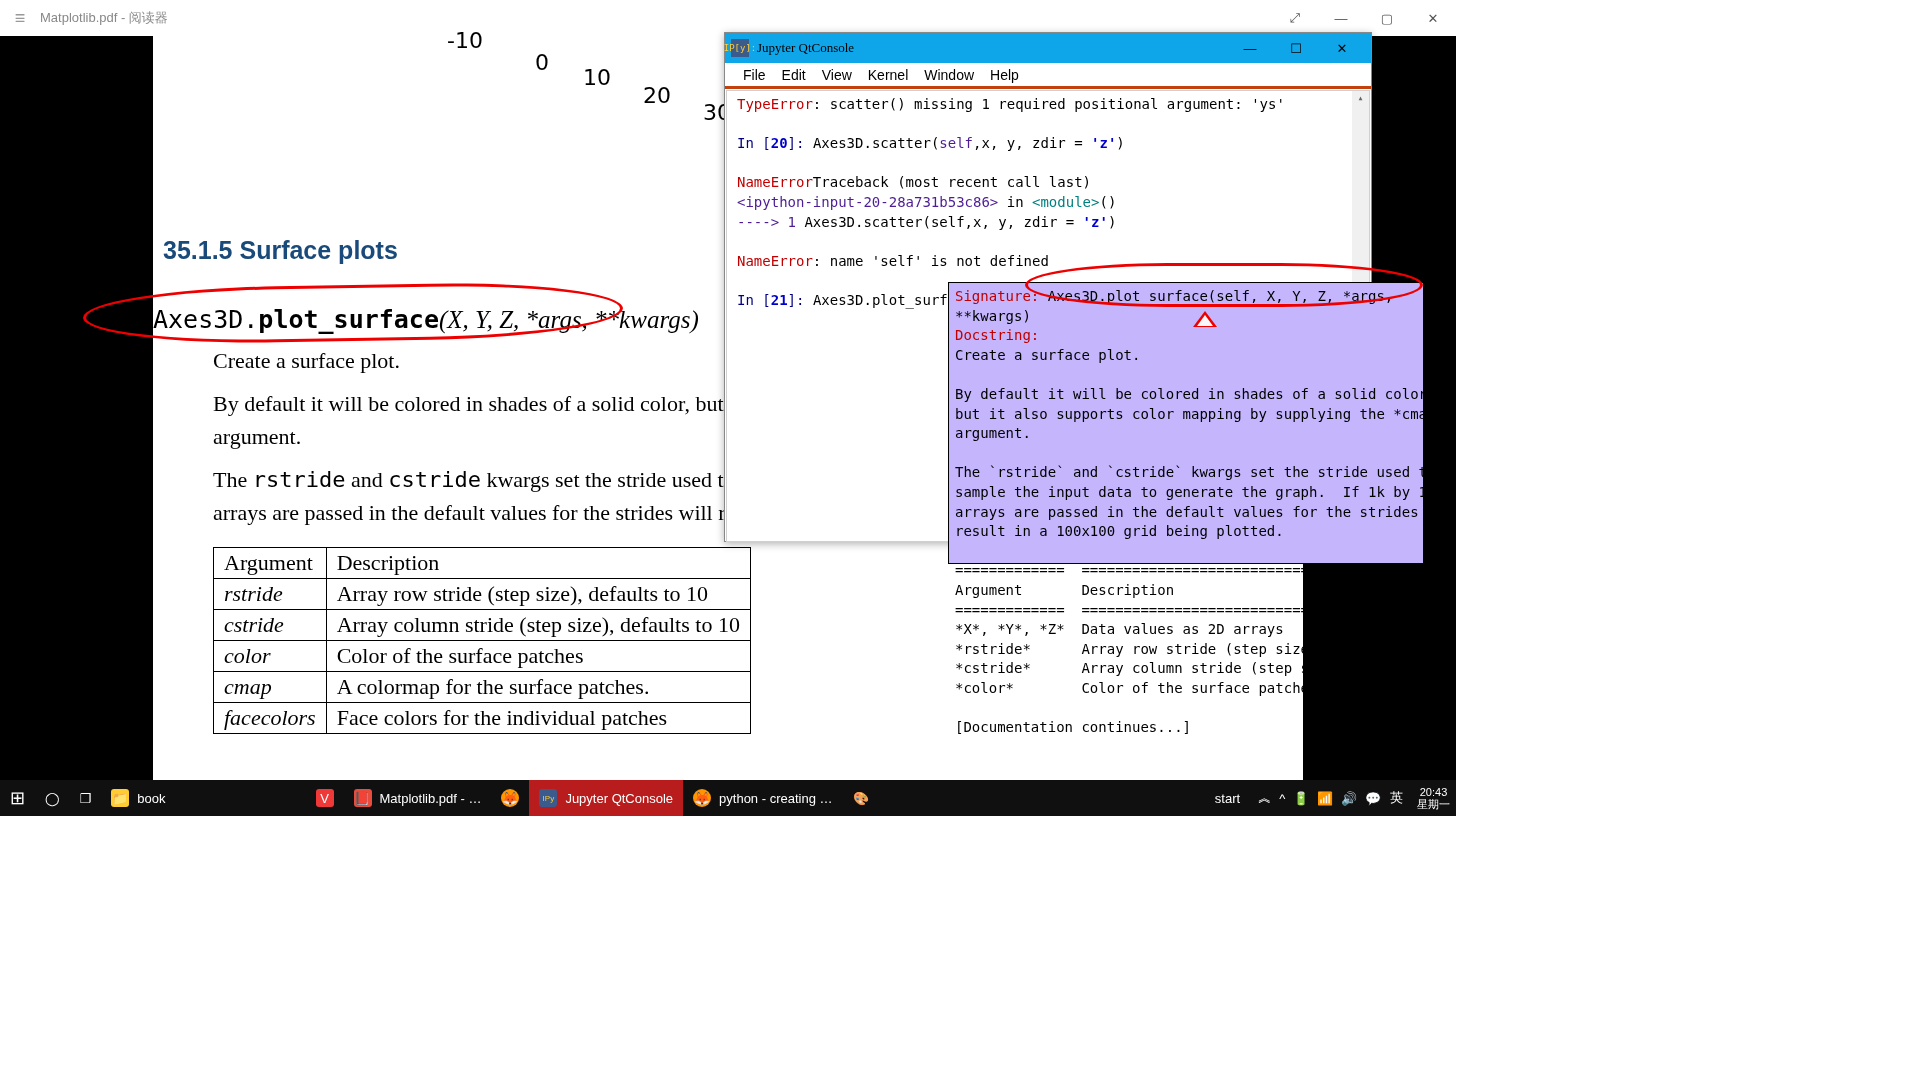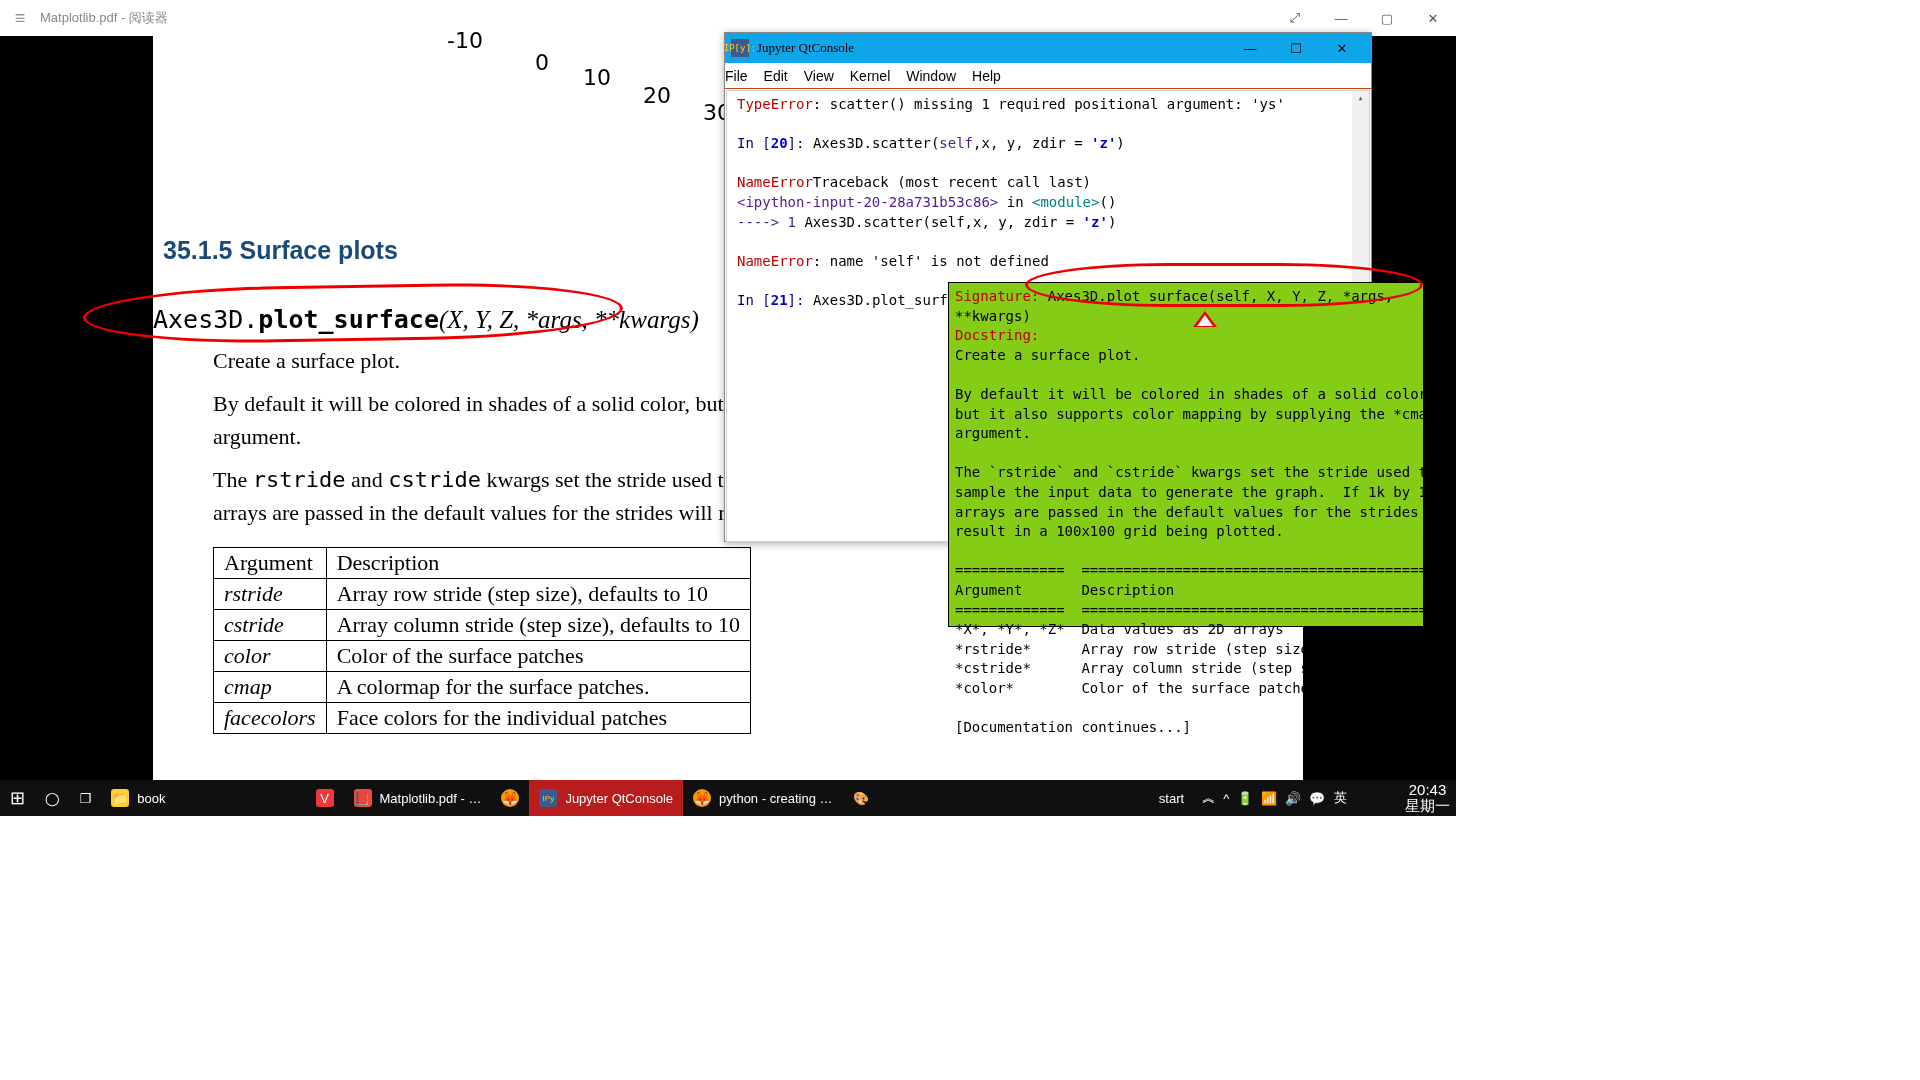--- a/index.html
+++ b/index.html
@@ -32,45 +32,45 @@
 
 
 .red-circle-pdf { position:absolute; border:3px solid #e00; border-radius:50% / 70%; width:540px; height:56px; left:-70px; top:-20px; transform:rotate(-1deg); pointer-events:none; }
 
 
 .qtwin { position:absolute; left:724px; top:32px; width:648px; height:510px; background:#fff; border:1px solid #888; box-shadow:0 2px 8px rgba(0,0,0,.3); }
 .qtwin .titlebar { height:30px; display:flex; align-items:center; padding:0 6px; font-size:13px; background:#0ea5e9; }
 .qtwin .titlebar .icon { width:18px; height:18px; background:#3b5b8c; margin-right:8px; font-size:9px; color:#ffcc33; display:flex; align-items:center; justify-content:center; font-family:monospace; }
 .qtwin .titlebar .title { flex:1; color:#000; font-family:"Segoe UI"; }
 .qtwin .titlebar .wbtn { width:46px; height:28px; display:flex; align-items:center; justify-content:center; }
-.qtwin .menubar { height:26px; display:flex; align-items:center; font-size:14px; padding:0 0; border-bottom:1px solid #c2410c; }
+.qtwin .menubar { height:26px; display:flex; align-items:center; font-size:14px; padding:0 18px; border-bottom:3px solid #c2410c; }
 .qtwin .menubar span { margin-right:16px; }
 .qtwin .term { position:relative; height:452px; overflow:hidden; font:14px/1.4 Consolas, monospace; padding:4px 10px; border:1px solid #d0d0d0; margin:1px; }
 .qtwin .term .scroll { position:absolute; right:0; top:0; width:17px; height:100%; background:#f0f0f0; }
 .qtwin .term .scroll .up, .qtwin .term .scroll .dn { height:17px; background:#f0f0f0; text-align:center; font-size:10px; color:#666; }
 .tok-err { color:#c00000; font-weight:normal; }
 .tok-blue { color:#0000cc; font-weight:bold; }
 .tok-navy { color:#000080; }
 .tok-darkgreen { color:#4c1d95; }
 .tok-teal { color:#008080; }
 
 
-.tooltip { position:absolute; left:948px; top:282px; width:476px; height:345px; background:#84cc16; border:1px solid #000; font:14px/1.4 Consolas, monospace; padding:4px 6px; }
+.tooltip { position:absolute; left:948px; top:282px; width:476px; height:282px; background:#c4b5fd; border:1px solid #000; font:14px/1.4 Consolas, monospace; padding:4px 6px; }
 .tooltip .red-circle-tip { position:absolute; border:3px solid #e00; border-radius:50% / 70%; width:398px; height:44px; left:76px; top:-20px; pointer-events:none; }
 .tooltip .red-tri { position:absolute; left:244px; top:28px; width:0; height:0; border-left:12px solid transparent; border-right:12px solid transparent; border-bottom:16px solid #e00; pointer-events:none; }
 .tooltip .red-tri::after { content:""; position:absolute; left:-8px; top:4px; border-left:8px solid transparent; border-right:8px solid transparent; border-bottom:11px solid #f8f8f8; }
 .tooltip .label { color:#c00000; }
 
 
 .taskbar { position:absolute; left:0; right:0; bottom:0; height:36px; background:#101010; display:flex; align-items:center; color:#fff; font-size:13px; }
 .taskbar .tb-btn { height:36px; display:flex; align-items:center; padding:0 10px; gap:8px; }
 .taskbar .tb-btn.active { background:#b91c1c; }
 .taskbar .spacer { flex:1; }
 .taskbar .sys { display:flex; align-items:center; gap:8px; padding:0 8px; }
-.taskbar .clock { text-align:center; font-size:15px; line-height:1.1; padding:0 6px;margin-left:44px; }
+.taskbar .clock { text-align:center; font-size:11px; line-height:1.1; padding:0 6px; }
 .tb-icon { width:18px; height:18px; display:inline-flex; align-items:center; justify-content:center; border-radius:3px; }
 </style>
 </head>
 <body>
 
 <div class="reader-titlebar">
   <span class="hamburger">≡</span>
   <span class="title">Matplotlib.pdf - 阅读器</span>
   <span class="winbtn">⤢</span>
   <span class="winbtn">—</span>

